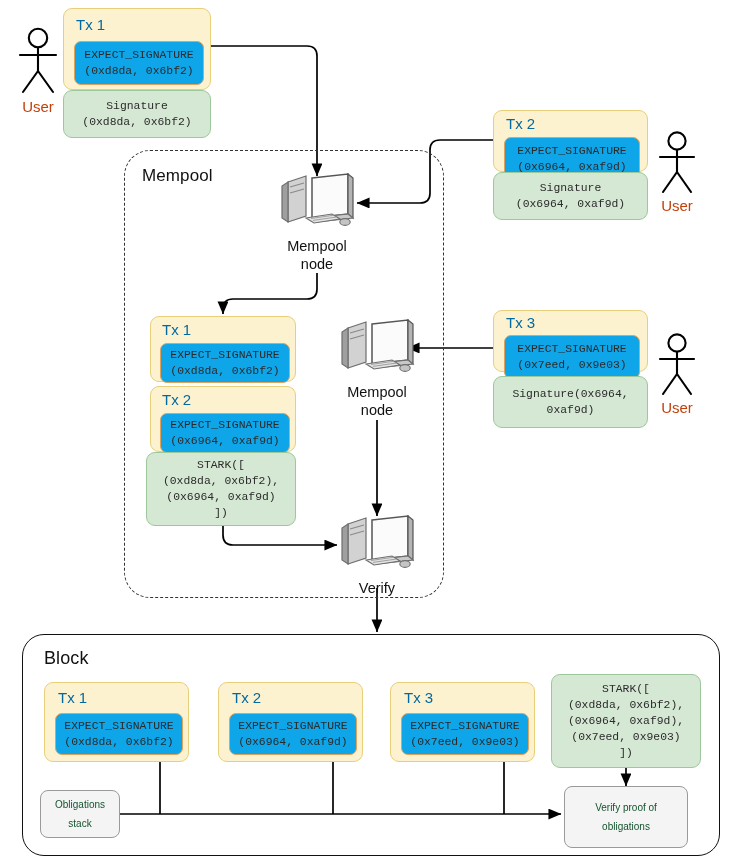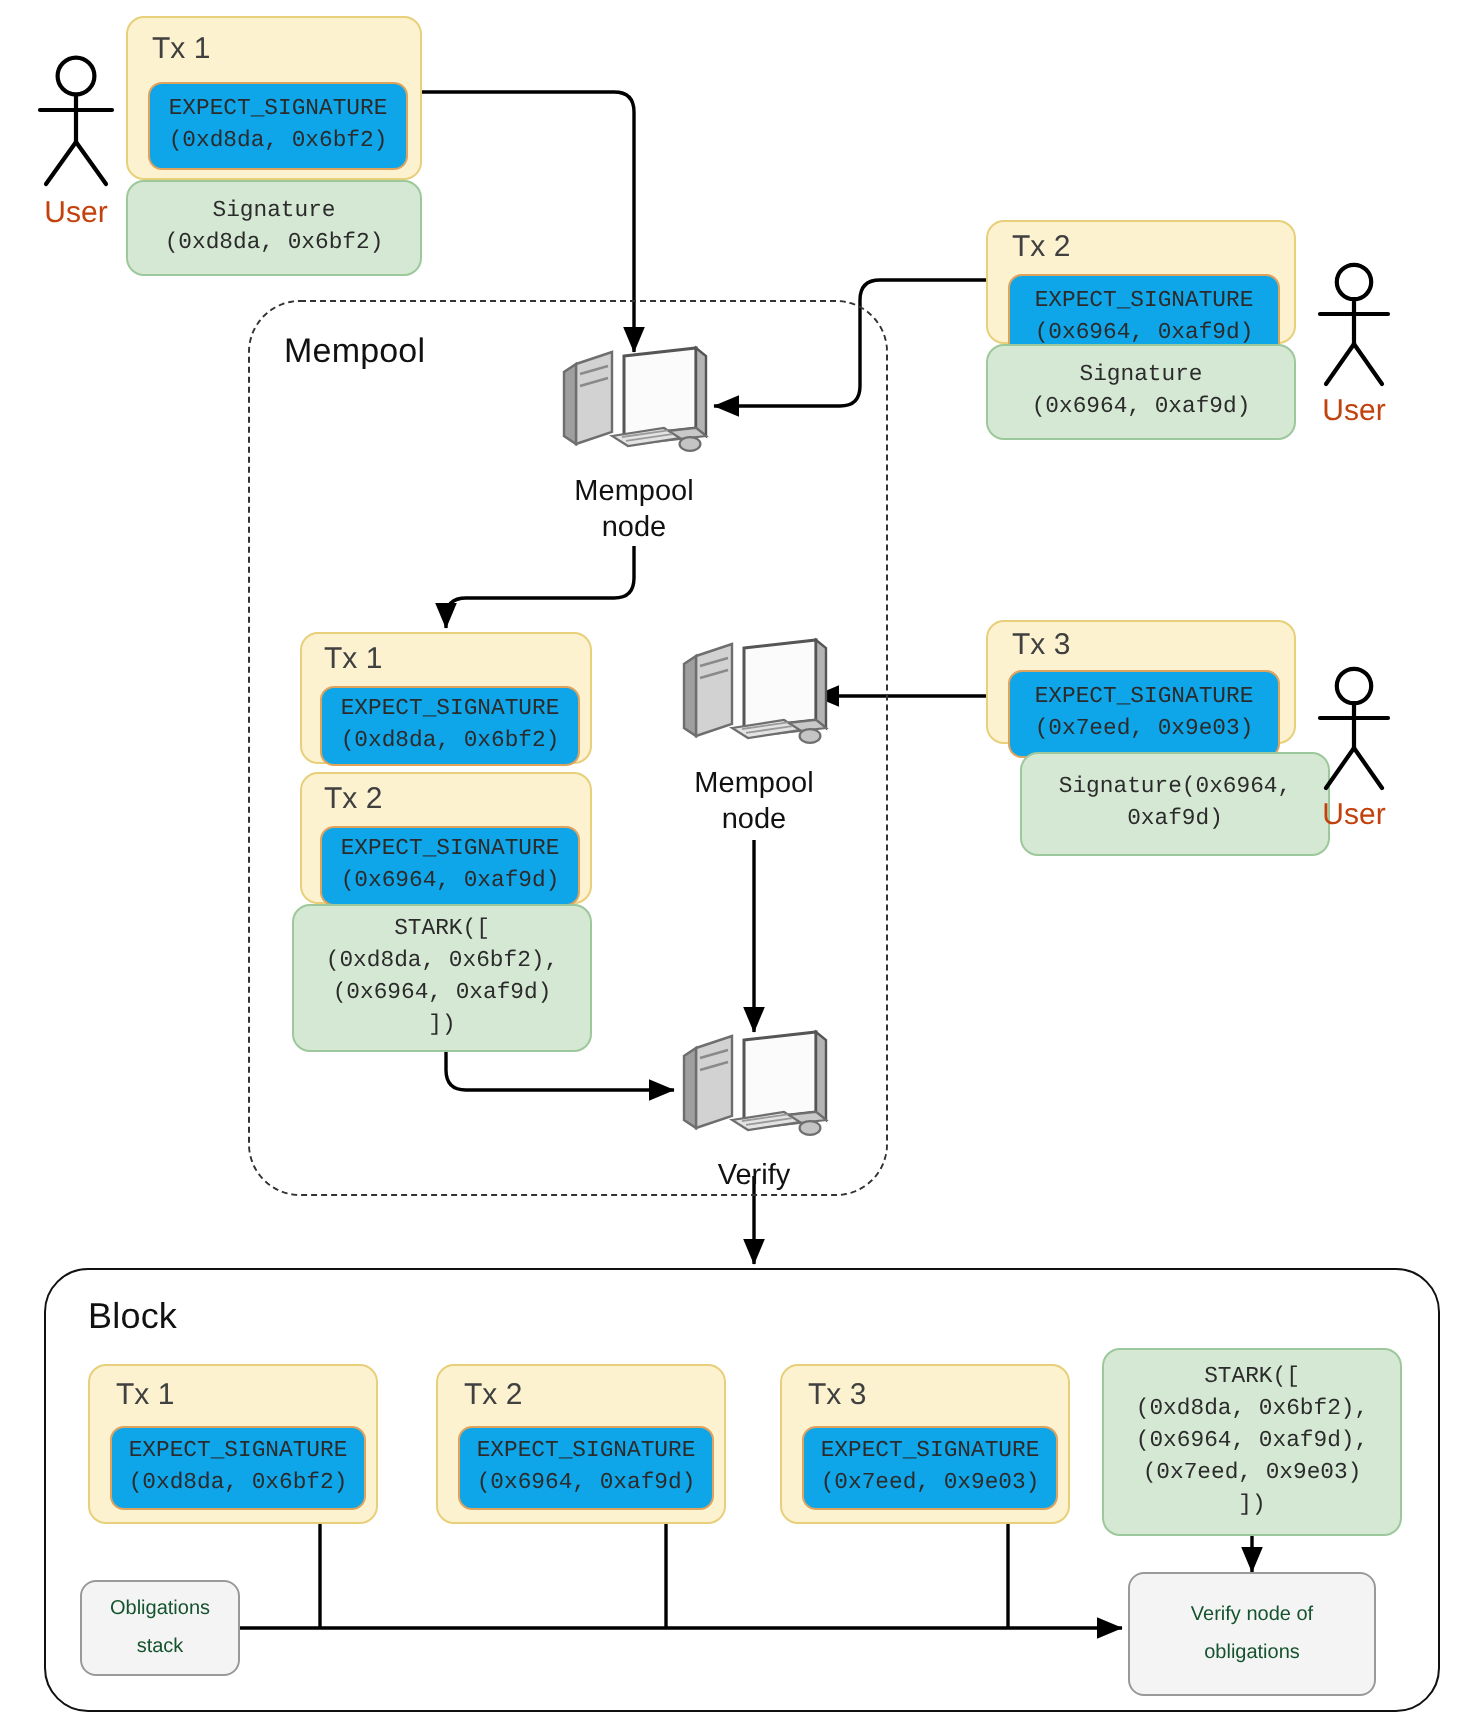--- a/index.html
+++ b/index.html
@@ -39,21 +39,21 @@
   }
 
   
   .tx-card {
     background: #fdf2d0;
     border: 1.4px solid #e8cf7a;
     border-radius: 9px;
   }
   .tx-title {
     font-size: 15px;
-    color: #404040;
+    color: #0369a1;
     white-space: nowrap;
   }
   .expect-box {
     background: #0ea5e9;
     border: 1.3px solid #e0a35c;
     border-radius: 7px;
     font-family: "Liberation Mono", monospace;
     font-size: 11.4px;
     color: #2b2b2b;
     line-height: 16px;
@@ -266,21 +266,21 @@
 node</div>
   </div>
 
   <div class="abs tx-card" style="left:493px; top:310px; width:155px; height:62px;">
     <div class="tx-title" style="position:absolute; left:12px; top:3px;">Tx 3</div>
     <div class="expect-box" style="position:absolute; left:10px; top:24px; width:134px; height:42px;">
       <span>EXPECT_SIGNATURE</span>
       <span>(0x7eed, 0x9e03)</span>
     </div>
   </div>
-  <div class="abs green-card" style="left:493px; top:376px; width:155px; height:52px;margin-left:17px;">
+  <div class="abs green-card" style="left:493px; top:376px; width:155px; height:52px;">
     <span>Signature(0x6964,
 0xaf9d)</span>
   </div>
   <div class="abs" style="left:650px; top:332px; width:54px; height:90px;">
     <svg class="icon" width="54" height="66" viewBox="0 0 54 66">
       <g fill="none" stroke="#000000" stroke-width="2.1" stroke-linecap="round">
         <circle cx="27" cy="11" r="8.6"></circle>
         <line x1="27" y1="20" x2="27" y2="42"></line>
         <line x1="10" y1="27" x2="44" y2="27"></line>
         <line x1="27" y1="42" x2="13" y2="62"></line>
@@ -341,17 +341,17 @@
 (0x7eed, 0x9e03)
 ])</span>
   </div>
 
   <div class="abs grey-box" style="left:40px; top:790px; width:80px; height:48px;">
     <span>Obligations
 stack</span>
   </div>
 
   <div class="abs grey-box" style="left:564px; top:786px; width:124px; height:62px;">
-    <span>Verify node of
+    <span>Verify proof of
 obligations</span>
   </div>
 
 </div>
 
 </body></html>

